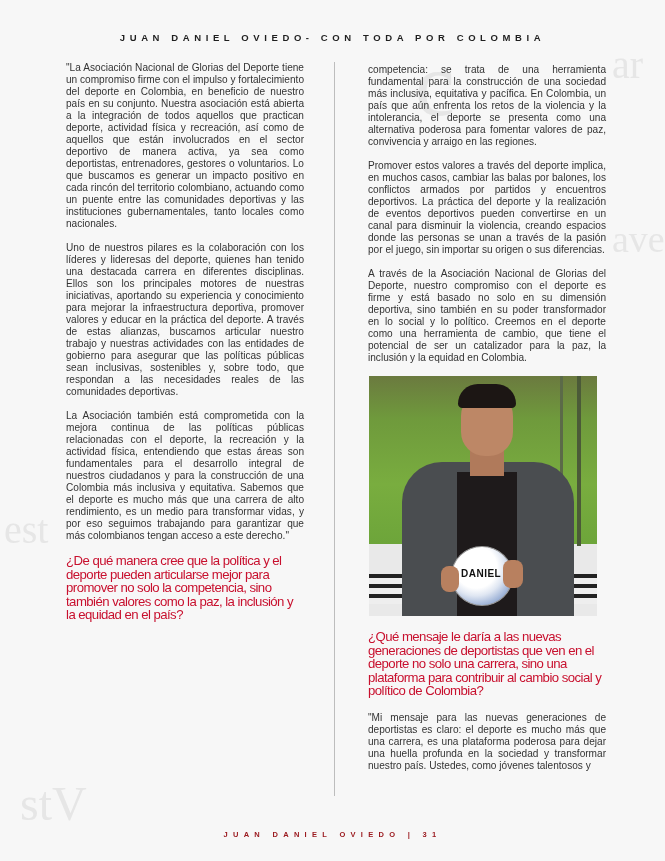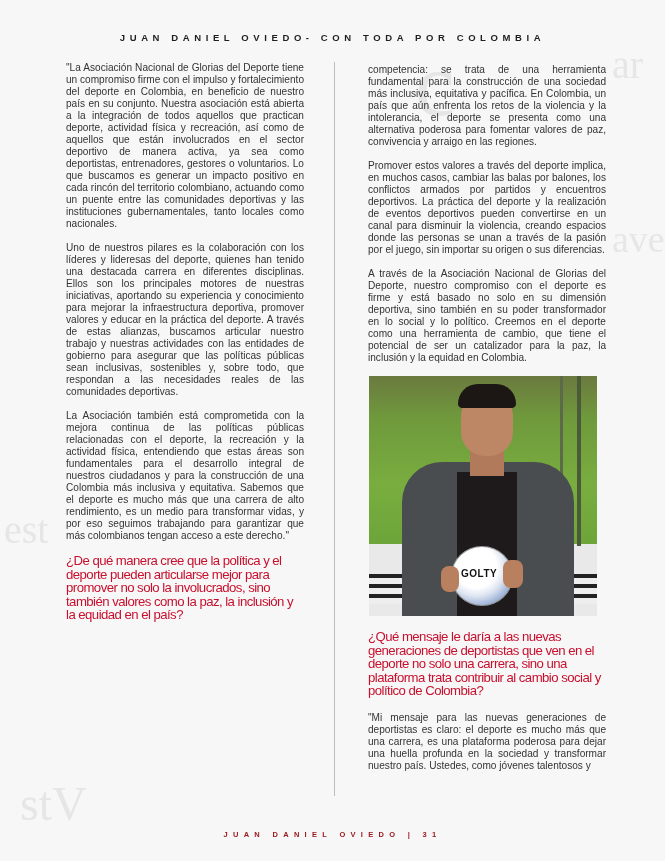--- a/index.html
+++ b/index.html
@@ -66,40 +66,40 @@
 <div class="bg-watermark" style="left:20px;top:780px;font-size:48px;">stV</div>
 
 <div class="header">JUAN DANIEL OVIEDO- CON TODA POR COLOMBIA</div>
 
 <div class="divider"></div>
 
 <div class="col col-left">
   <p class="para">"La Asociación Nacional de Glorias del Deporte tiene un compromiso firme con el impulso y fortalecimiento del deporte en Colombia, en beneficio de nuestro país en su conjunto. Nuestra asociación está abierta a la integración de todos aquellos que practican deporte, actividad física y recreación, así como de aquellos que están involucrados en el sector deportivo de manera activa, ya sea como deportistas, entrenadores, gestores o voluntarios. Lo que buscamos es generar un impacto positivo en cada rincón del territorio colombiano, actuando como un puente entre las comunidades deportivas y las instituciones gubernamentales, tanto locales como nacionales.</p>
   <p class="para">Uno de nuestros pilares es la colaboración con los líderes y lideresas del deporte, quienes han tenido una destacada carrera en diferentes disciplinas. Ellos son los principales motores de nuestras iniciativas, aportando su experiencia y conocimiento para mejorar la infraestructura deportiva, promover valores y educar en la práctica del deporte. A través de estas alianzas, buscamos articular nuestro trabajo y nuestras actividades con las entidades de gobierno para asegurar que las políticas públicas sean inclusivas, sostenibles y, sobre todo, que respondan a las necesidades reales de las comunidades deportivas.</p>
   <p class="para">La Asociación también está comprometida con la mejora continua de las políticas públicas relacionadas con el deporte, la recreación y la actividad física, entendiendo que estas áreas son fundamentales para el desarrollo integral de nuestros ciudadanos y para la construcción de una Colombia más inclusiva y equitativa. Sabemos que el deporte es mucho más que una carrera de alto rendimiento, es un medio para transformar vidas, y por eso seguimos trabajando para garantizar que más colombianos tengan acceso a este derecho."</p>
-  <h2 class="question" style="margin-top:4px;">¿De qué manera cree que la política y el deporte pueden articularse mejor para promover no solo la involucrados, sino también valores como la paz, la inclusión y la equidad en el país?</h2>
+  <h2 class="question" style="margin-top:4px;">¿De qué manera cree que la política y el deporte pueden articularse mejor para promover no solo la competencia, sino también valores como la paz, la inclusión y la equidad en el país?</h2>
 </div>
 
 <div class="col col-right">
   <p class="para" style="margin-top:2px;">competencia: se trata de una herramienta fundamental para la construcción de una sociedad más inclusiva, equitativa y pacífica. En Colombia, un país que aún enfrenta los retos de la violencia y la intolerancia, el deporte se presenta como una alternativa poderosa para fomentar valores de paz, convivencia y arraigo en las regiones.</p>
   <p class="para">Promover estos valores a través del deporte implica, en muchos casos, cambiar las balas por balones, los conflictos armados por partidos y encuentros deportivos. La práctica del deporte y la realización de eventos deportivos pueden convertirse en un canal para disminuir la violencia, creando espacios donde las personas se unan a través de la pasión por el juego, sin importar su origen o sus diferencias.</p>
   <p class="para">A través de la Asociación Nacional de Glorias del Deporte, nuestro compromiso con el deporte es firme y está basado no solo en su dimensión deportiva, sino también en su poder transformador en lo social y lo político. Creemos en el deporte como una herramienta de cambio, que tiene el potencial de ser un catalizador para la paz, la inclusión y la equidad en Colombia.</p>
 
   <div class="photo">
     <div class="fence2"></div>
     <div class="fence"></div>
     <div class="stripes"></div>
     <div class="jacket"></div>
     <div class="shirt"></div>
     <div class="neck"></div>
     <div class="head"></div>
     <div class="hair"></div>
     <div class="ball"></div>
-    <div class="ball-label">GOLTY</div>
+    <div class="ball-label">DANIEL</div>
     <div class="hand-l"></div>
     <div class="hand-r"></div>
   </div>
 
-  <h2 class="question">¿Qué mensaje le daría a las nuevas generaciones de deportistas que ven en el deporte no solo una carrera, sino una plataforma trata contribuir al cambio social y político de Colombia?</h2>
+  <h2 class="question">¿Qué mensaje le daría a las nuevas generaciones de deportistas que ven en el deporte no solo una carrera, sino una plataforma para contribuir al cambio social y político de Colombia?</h2>
   <p class="para">"Mi mensaje para las nuevas generaciones de deportistas es claro: el deporte es mucho más que una carrera, es una plataforma poderosa para dejar una huella profunda en la sociedad y transformar nuestro país. Ustedes, como jóvenes talentosos y</p>
 </div>
 
 <div class="footer">JUAN DANIEL OVIEDO | 31</div>
 
 </body></html>

